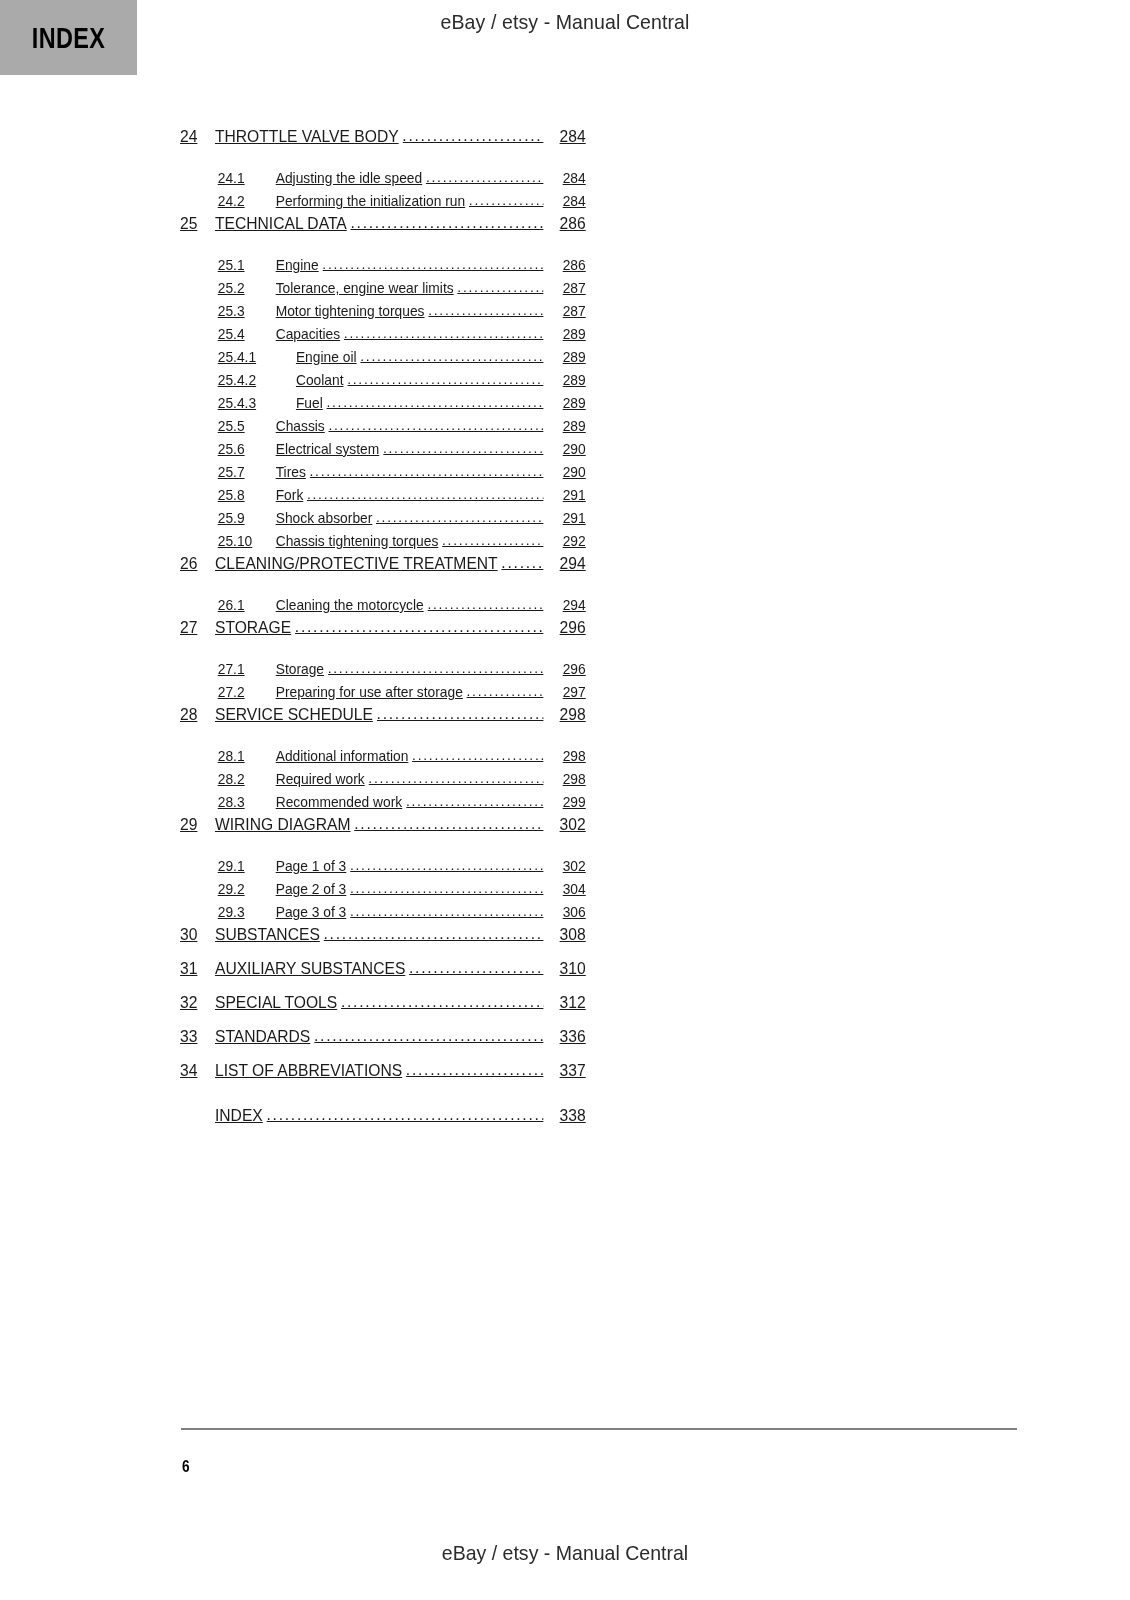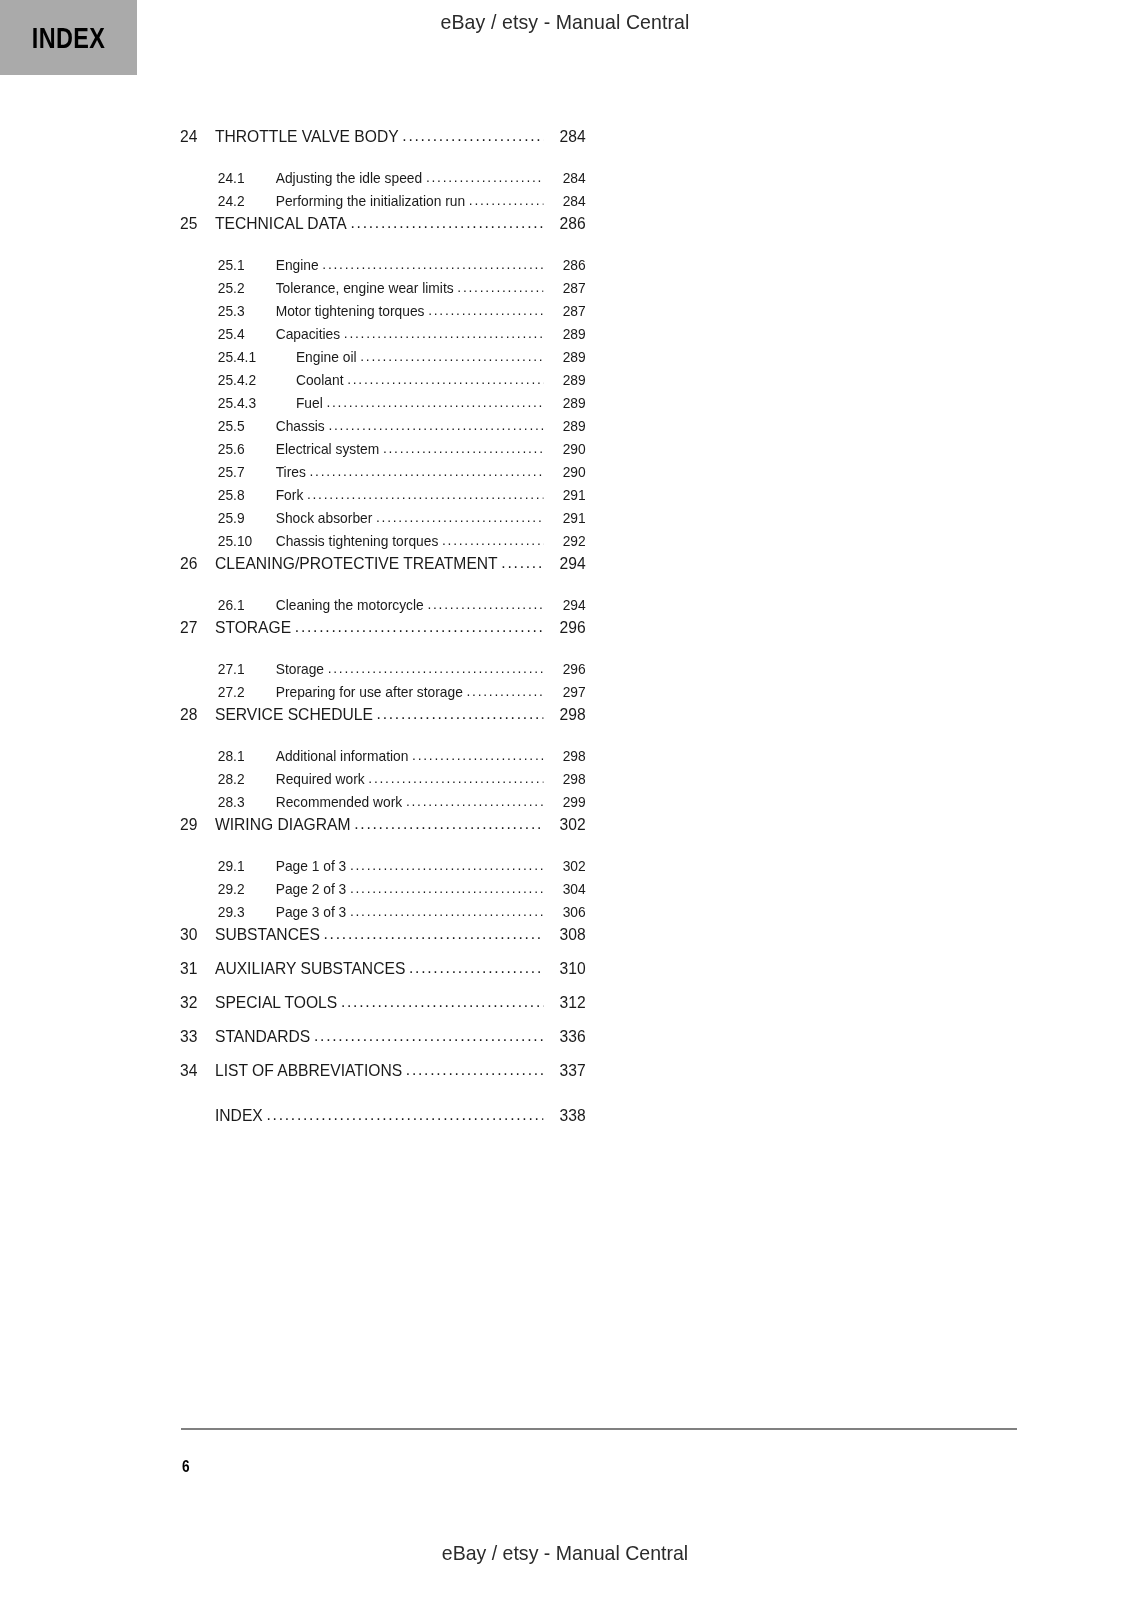--- a/index.html
+++ b/index.html
@@ -57,20 +57,21 @@
     transform: scaleX(0.93);
     transform-origin: center top;
   }
 
   
   .toc {
     position: absolute;
     left: 180px;
     top: 126px;
     width: 410px;
+    text-decoration: underline;
   }
 
   .toc-row {
     display: flex;
     align-items: baseline;
     width: 406px;
     white-space: nowrap;
   }
 
   .num {

